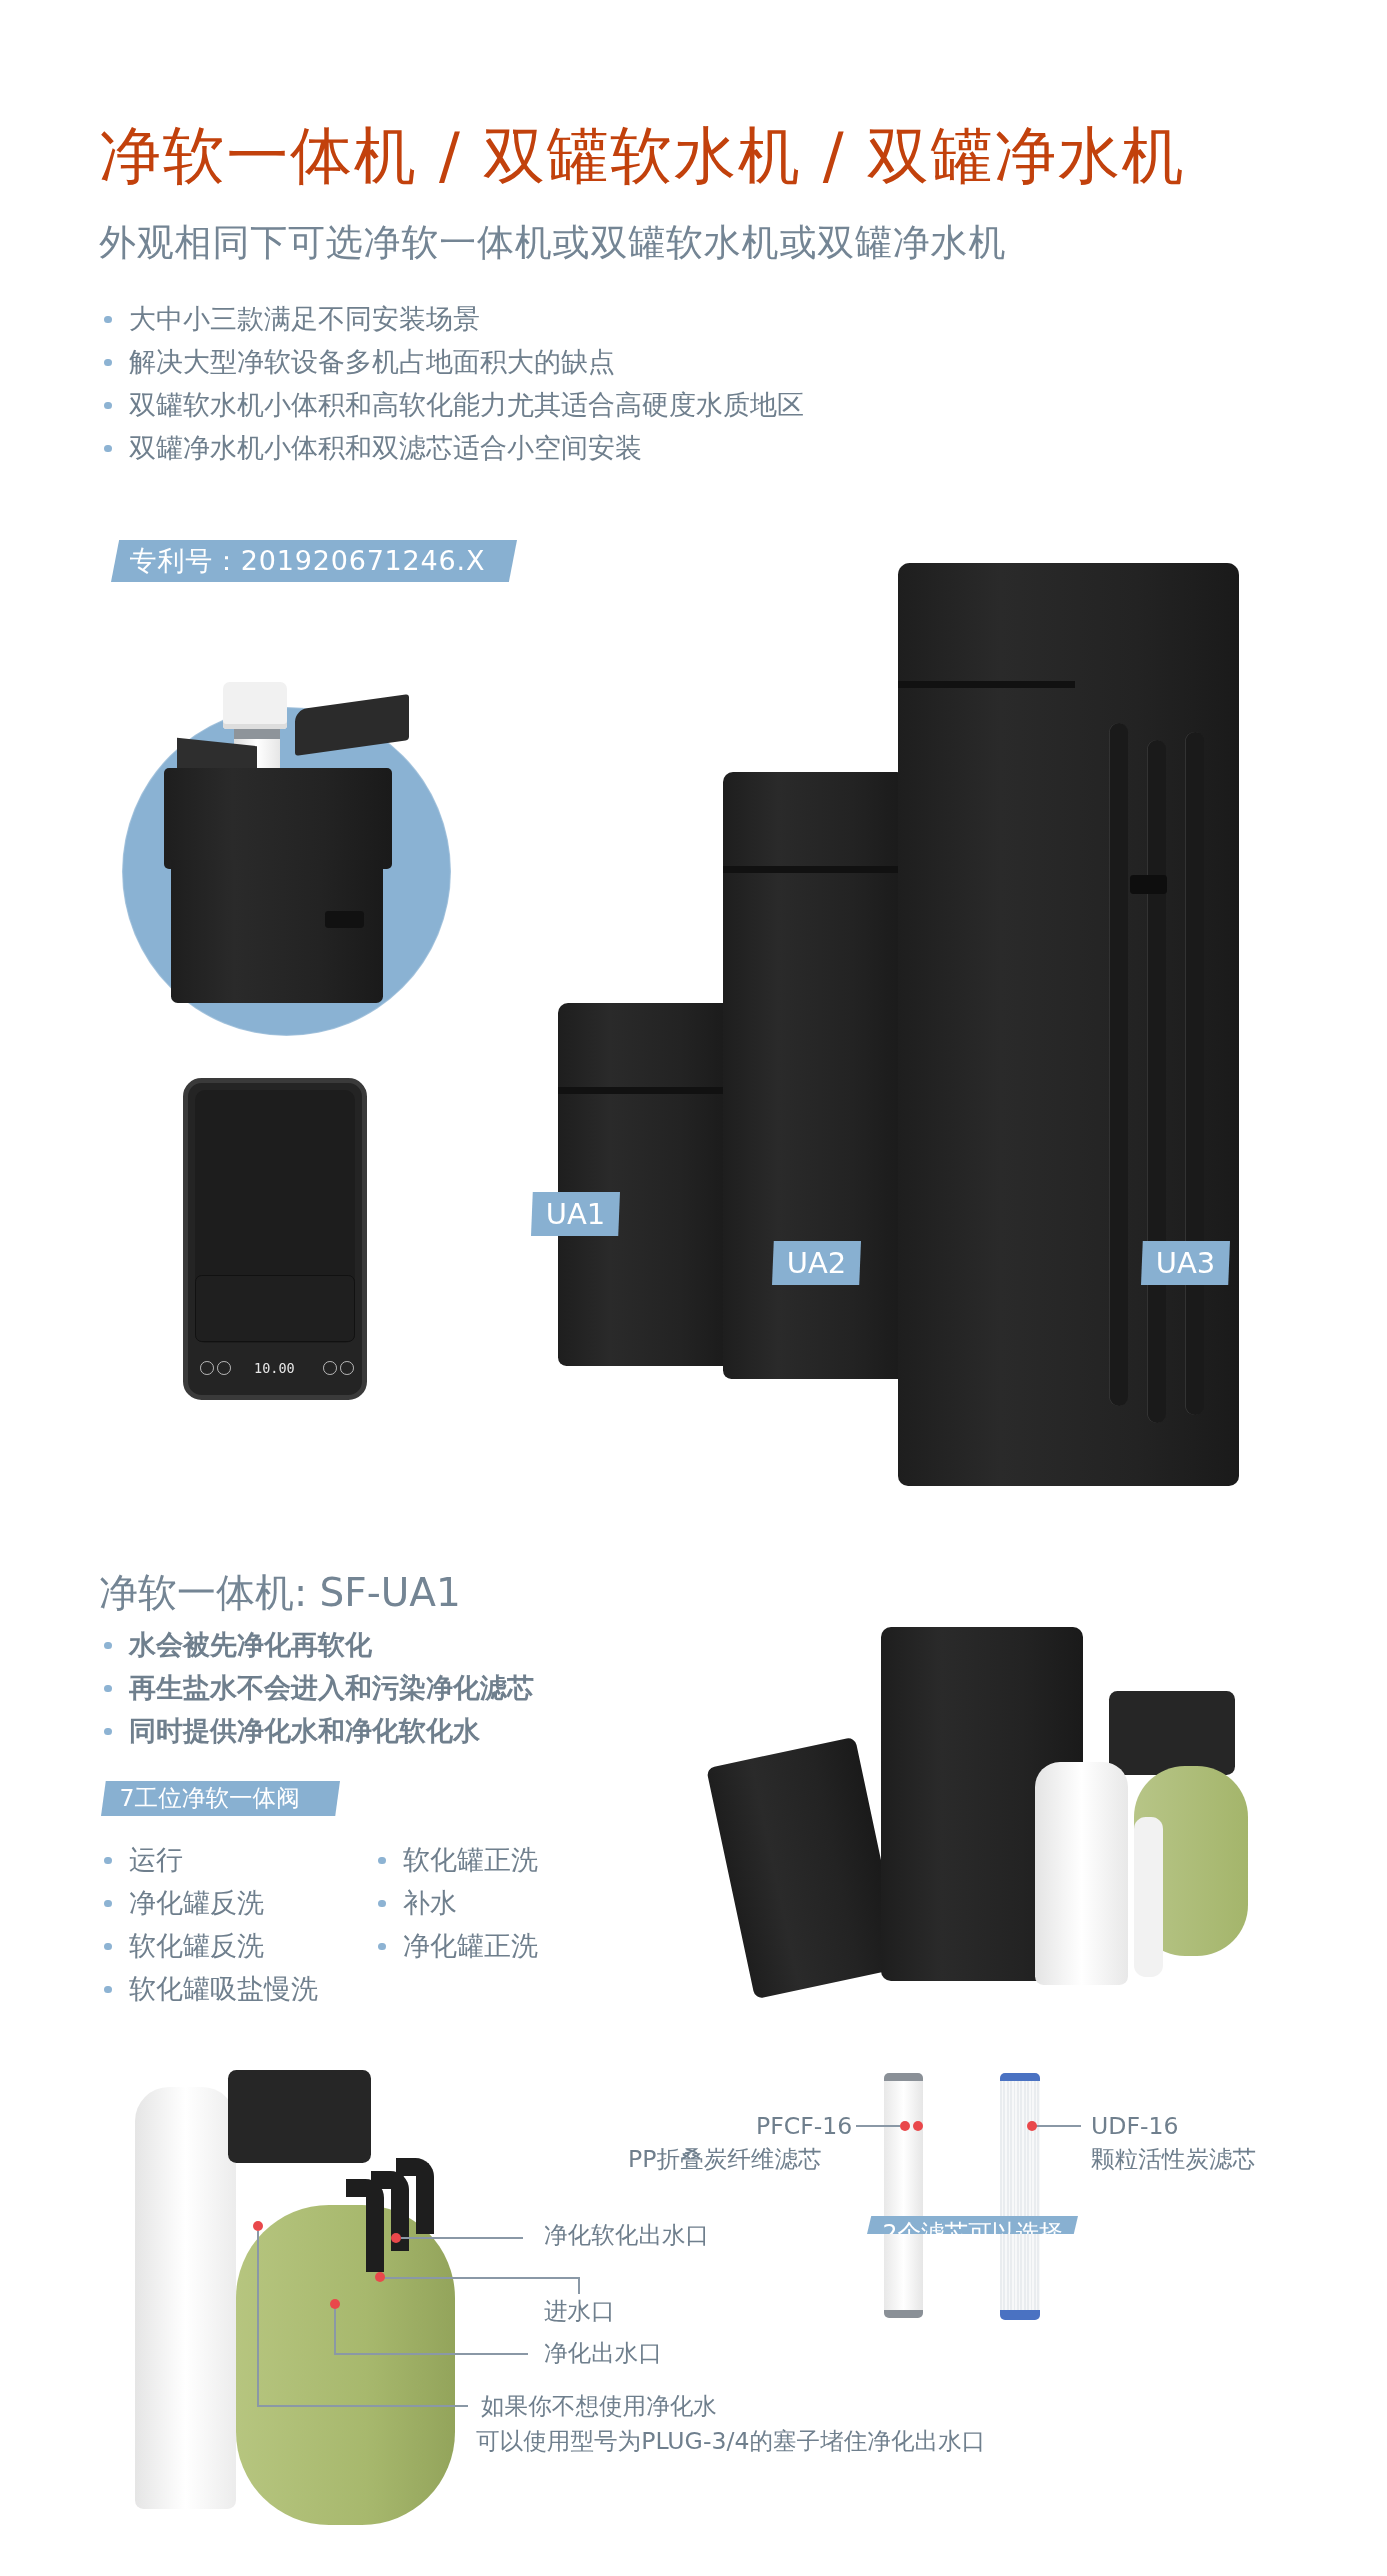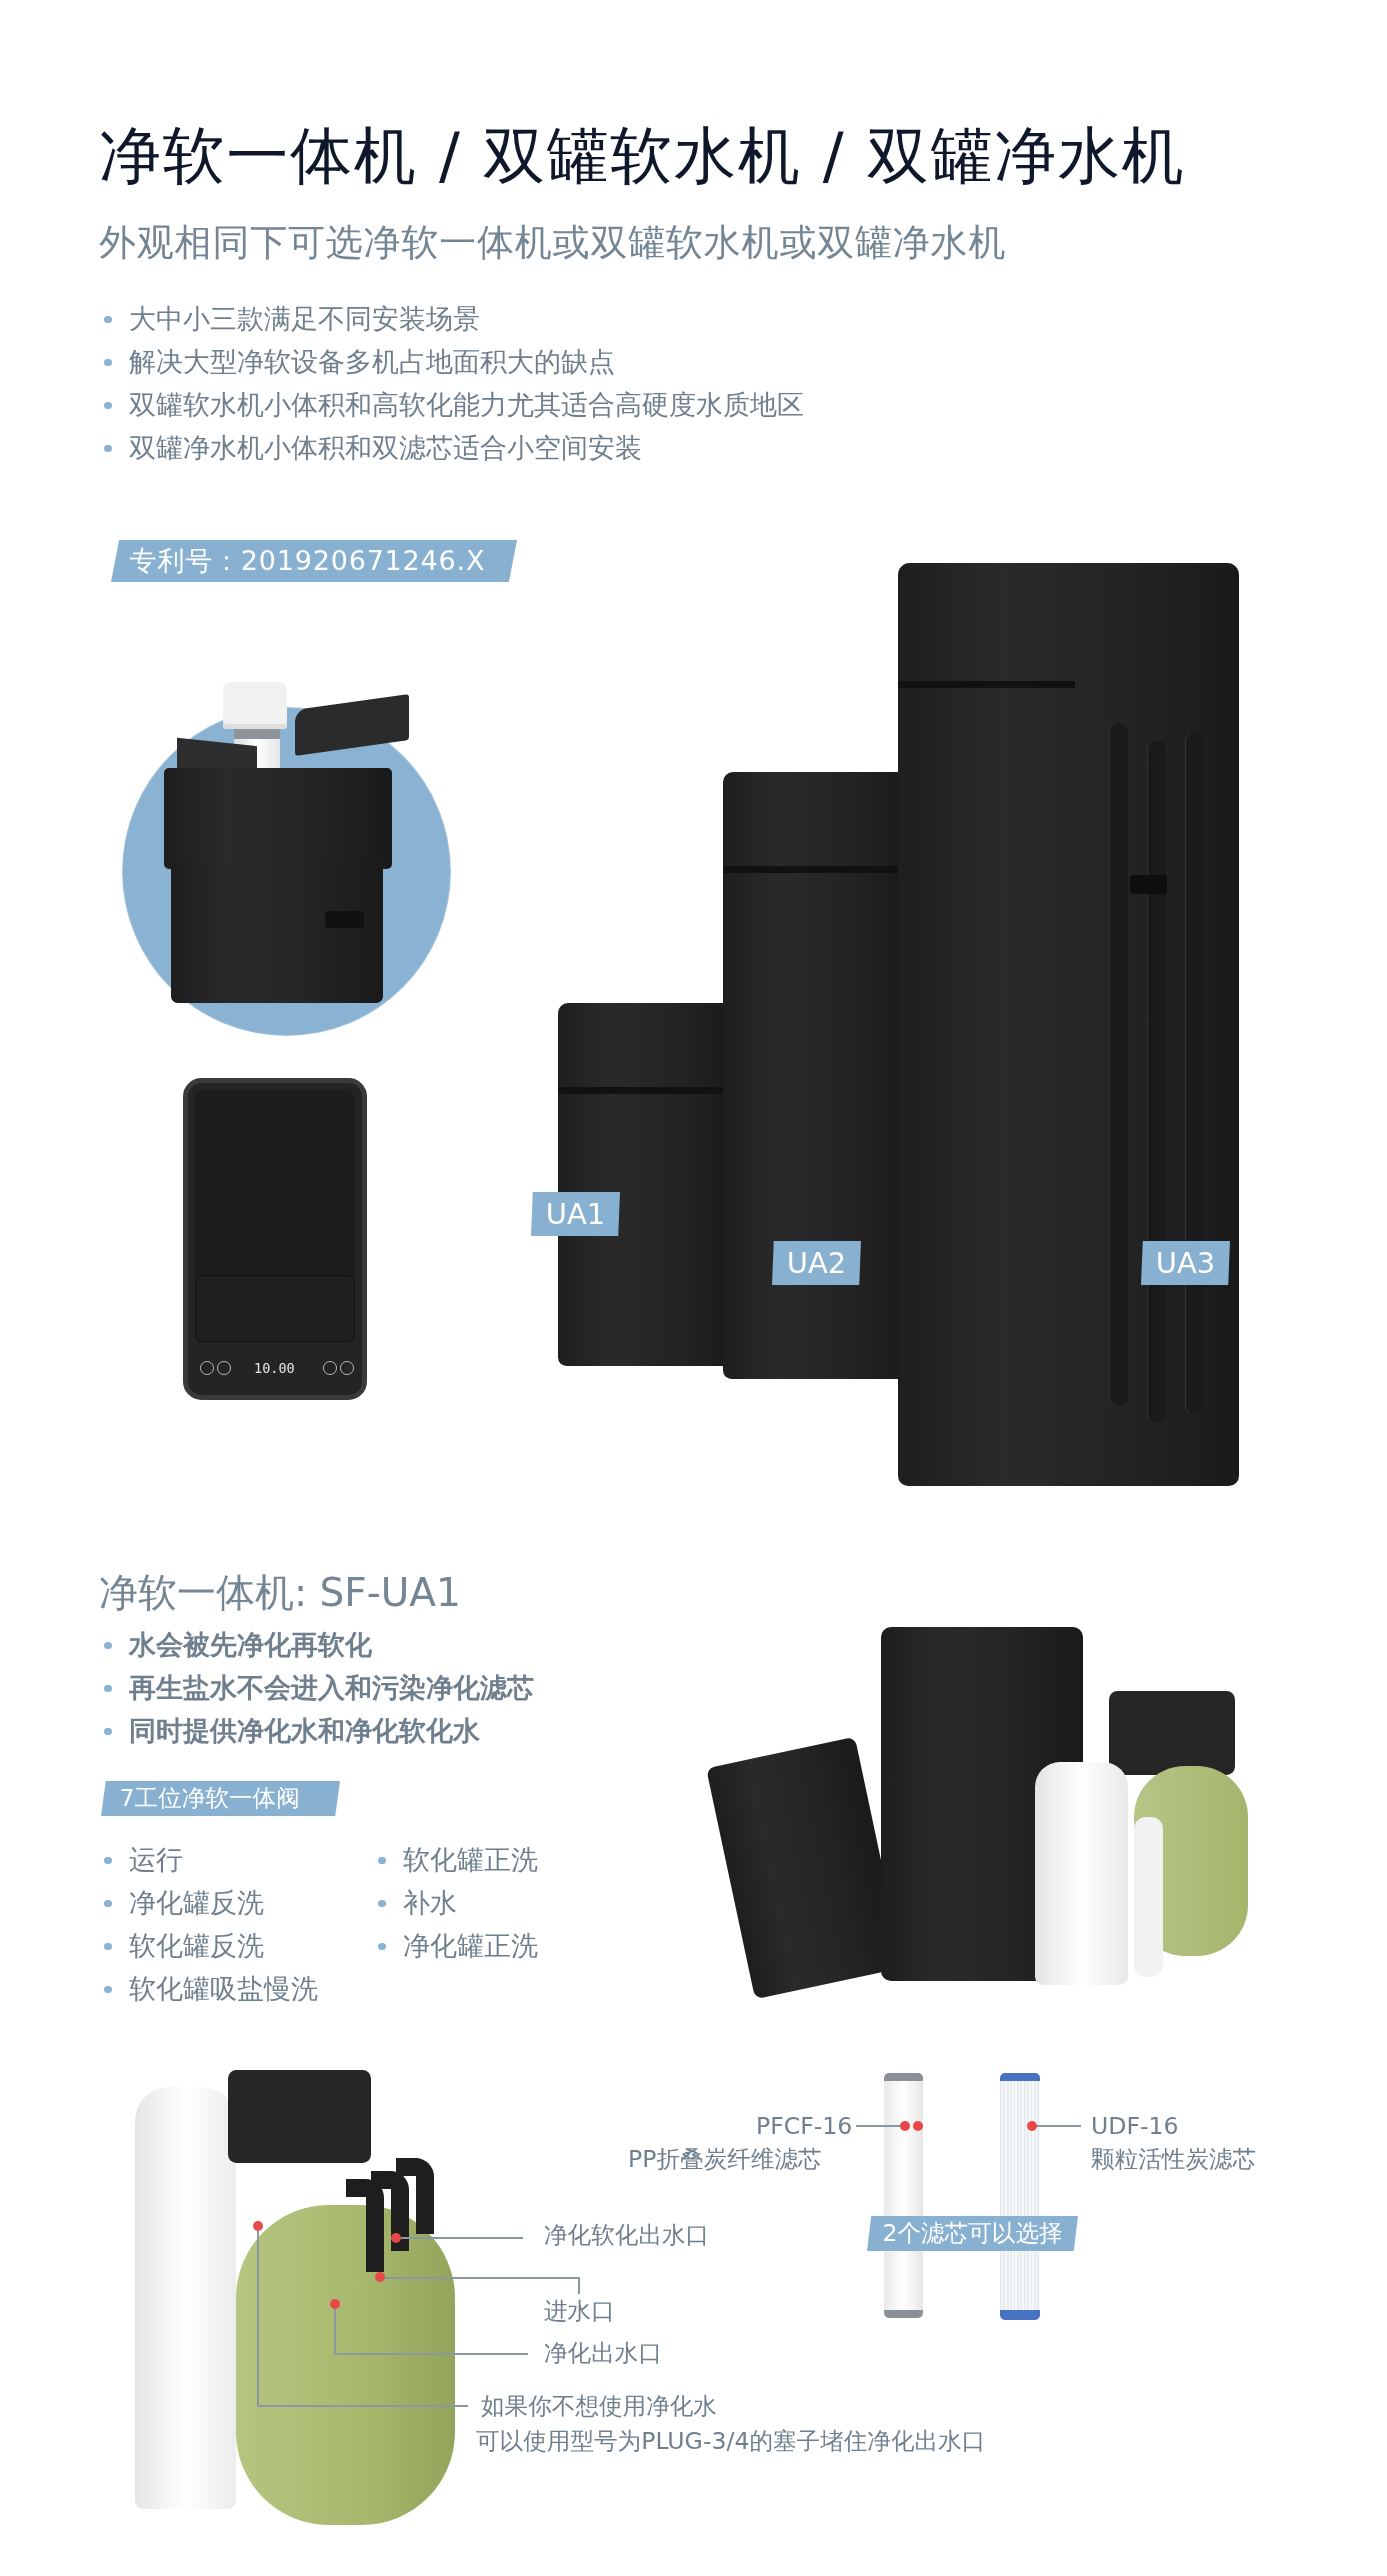--- a/index.html
+++ b/index.html
@@ -1,18 +1,18 @@
 <!DOCTYPE html>
 <html style="font-size:13.5px"><head>
 <meta charset="utf-8">
 <style>
   html,body{margin:0;padding:0;background:#fff;}
   body{width:1388px;height:2576px;position:relative;overflow:hidden;font-family:"DejaVu Sans","Liberation Sans",sans-serif;color:#6f7f8d;}
   .abs{position:absolute;}
-  .title{left:99px;top:125px;font-size:62px;letter-spacing:1.7px;color:#0f172a;white-space:nowrap;line-height:1;}
+  .title{left:99px;top:125px;font-size:62px;letter-spacing:1.7px;color:#c2410c;white-space:nowrap;line-height:1;}
   .subtitle{left:99px;top:224px;font-size:37px;color:#748594;white-space:nowrap;line-height:1;letter-spacing:0.8px;}
   ul.bul{list-style:none;margin:0;padding:0;}
   ul.bul li{position:relative;padding-left:30px;font-size:27px;color:#6f7f8d;white-space:nowrap;line-height:43px;}
   ul.bul li::before{content:"";position:absolute;left:5px;top:18.6px;width:7.6px;height:7.6px;border-radius:50%;background:#8db3d3;}
   .feat{left:99px;top:297px;}
   .tag{background:#88b0d1;color:#fff;white-space:nowrap;clip-path:polygon(2% 0,100% 0,98% 100%,0 100%);}
   .patent{left:111px;top:540px;width:406px;height:42px;font-size:27px;line-height:42px;padding-left:18.6px;box-sizing:border-box;letter-spacing:0.8px;}
   .circle{left:122px;top:707px;width:329px;height:329px;border-radius:50%;background:radial-gradient(circle,#8ab2d3 0 70%,#c3d7e8 71% 100%);}
   .dark{background:linear-gradient(90deg,#1e1e1e,#2a2a2a 30%,#232323 70%,#1a1a1a);}
   .model-label{height:44px;font-size:29px;line-height:44px;color:#fff;text-align:center;}
@@ -149,14 +149,14 @@
 <div class="abs callout" style="left:628px;top:2148px;">PP折叠炭纤维滤芯</div>
 
 <div class="abs dot" style="left:913px;top:2121px;"></div>
 <div class="abs line" style="left:923px;top:2125px;width:0;height:1.7px;"></div>
 
 <div class="abs line" style="left:1035px;top:2125px;width:46px;height:1.7px;"></div>
 <div class="abs dot" style="left:1027px;top:2121px;"></div>
 <div class="abs callout" style="left:1091px;top:2115px;">UDF-16</div>
 <div class="abs callout" style="left:1091px;top:2148px;">颗粒活性炭滤芯</div>
 
-<div class="abs tag" style="left:867px;top:2216px;width:211px;height:35px;font-size:23.6px;line-height:35px;text-align:center;">2个滤芯可以选择</div>
+<div class="abs tag" style="left:867px;top:2216px;width:211px;height:18px;font-size:23.6px;line-height:35px;text-align:center;">2个滤芯可以选择</div>
 
 
 </body></html>

